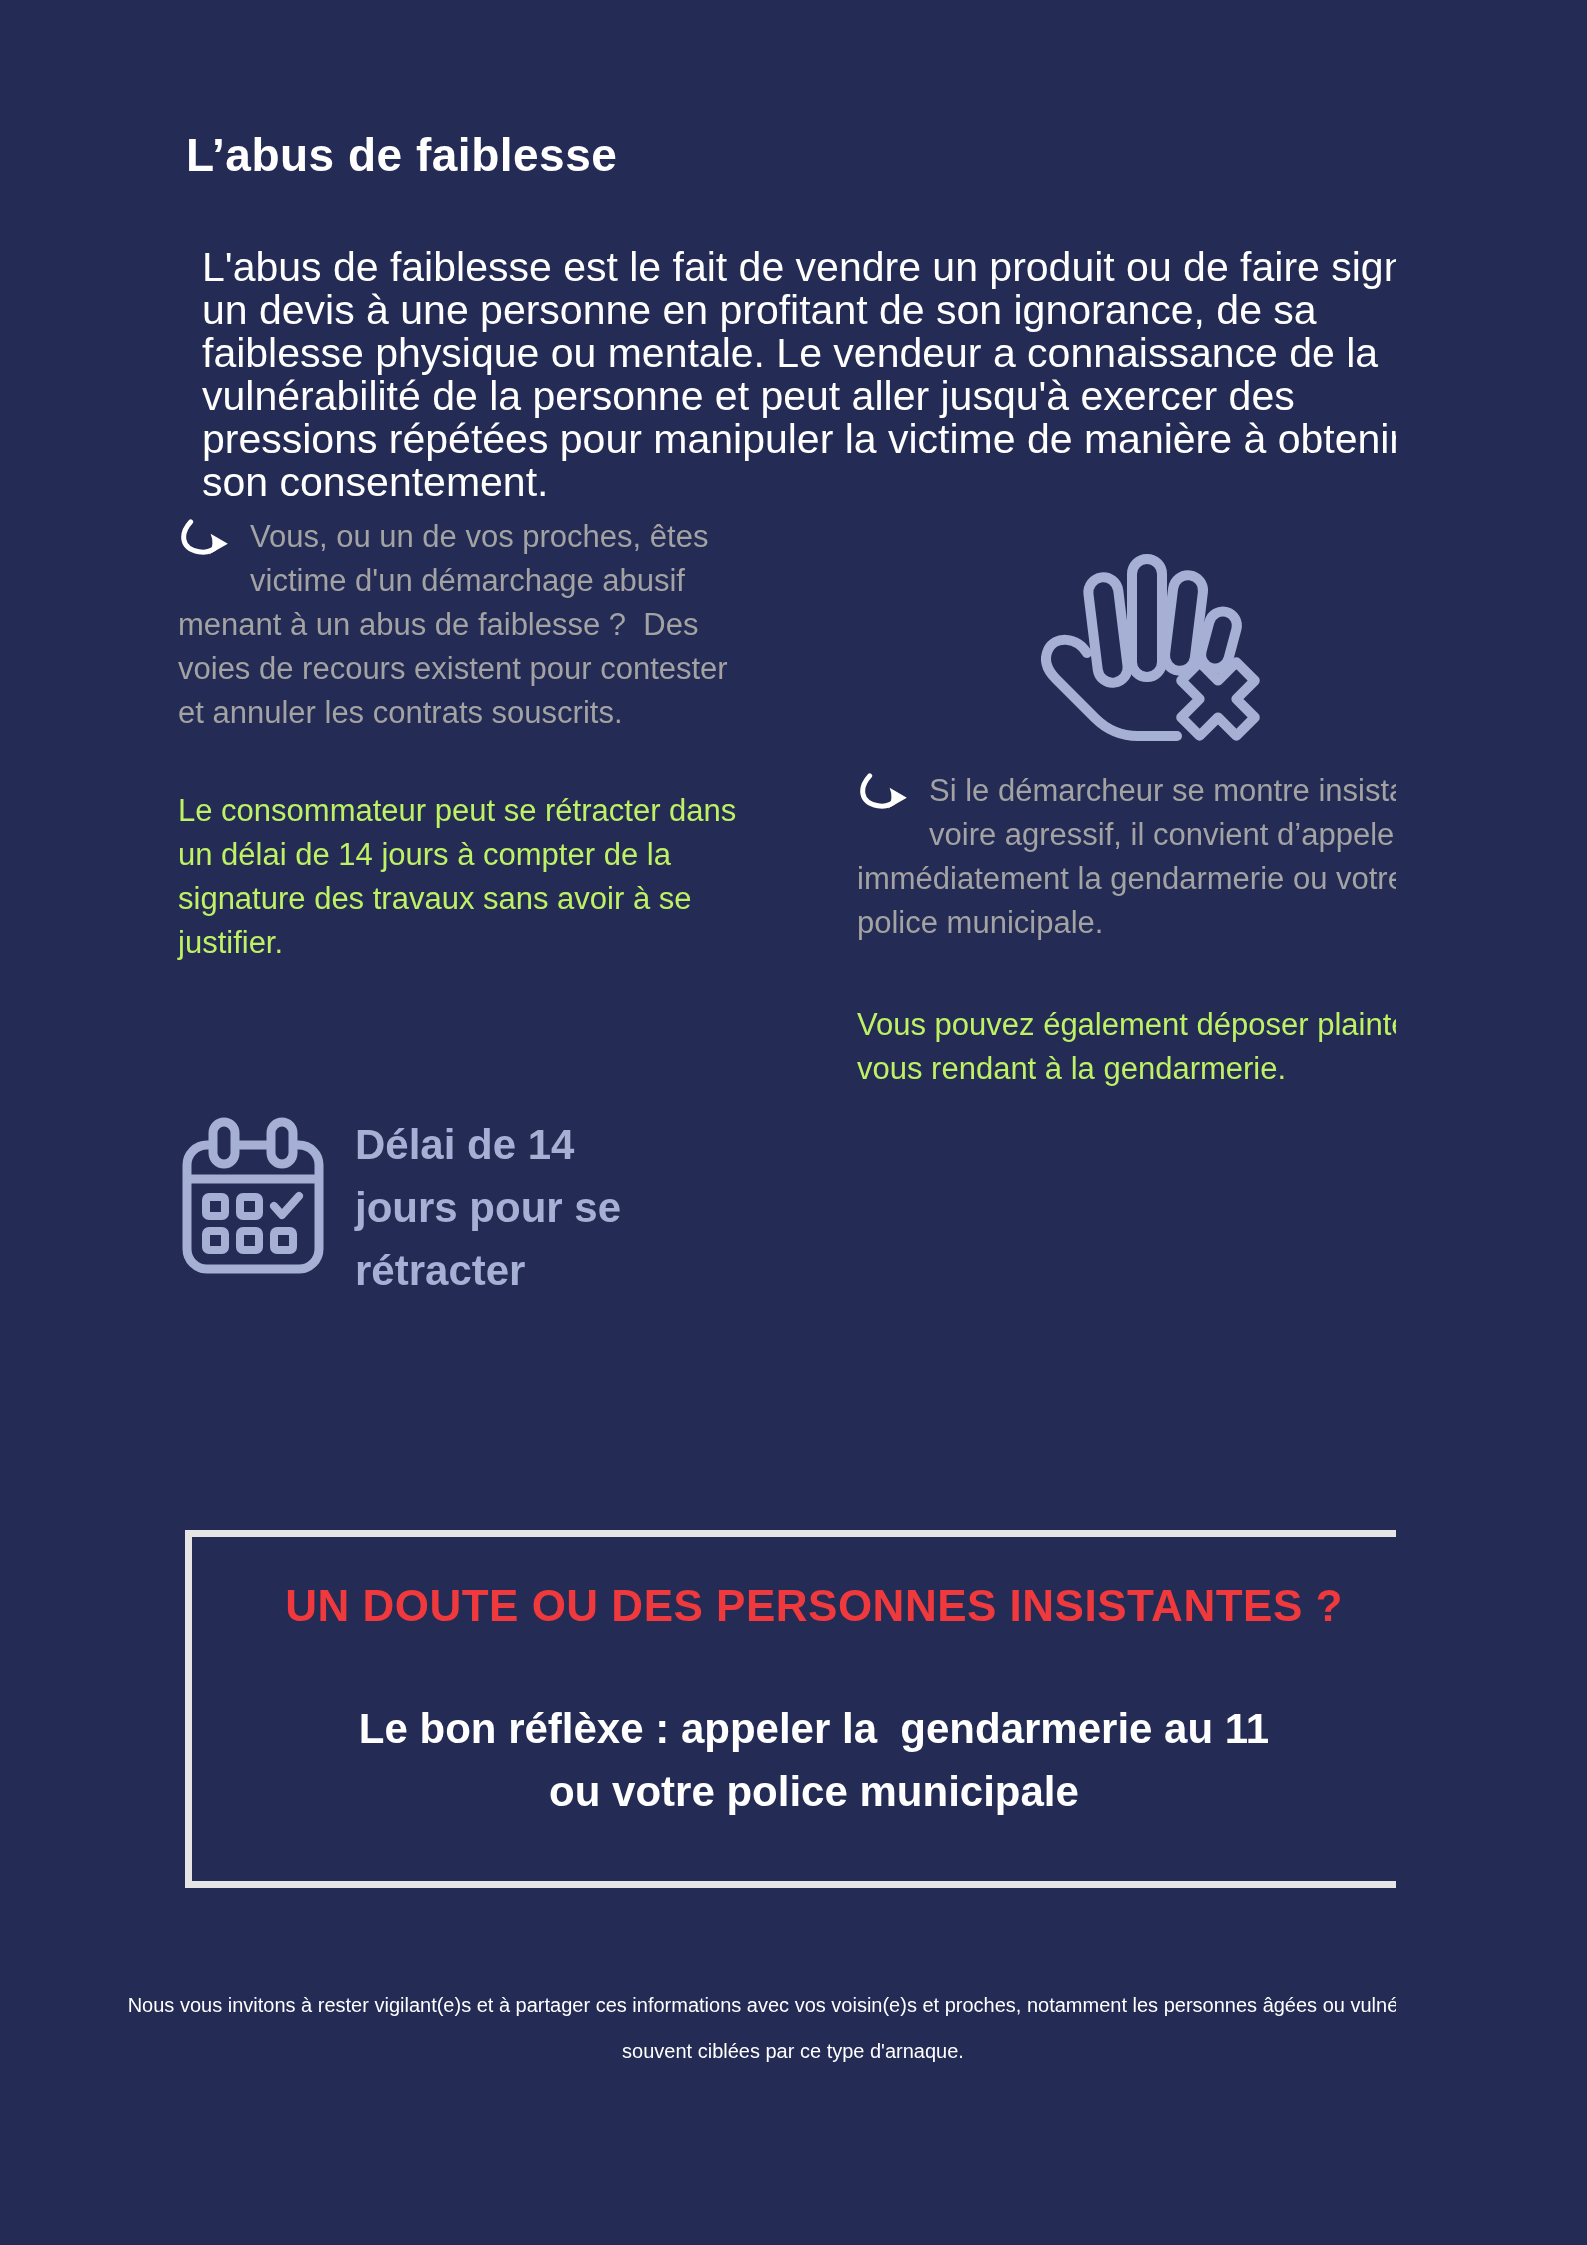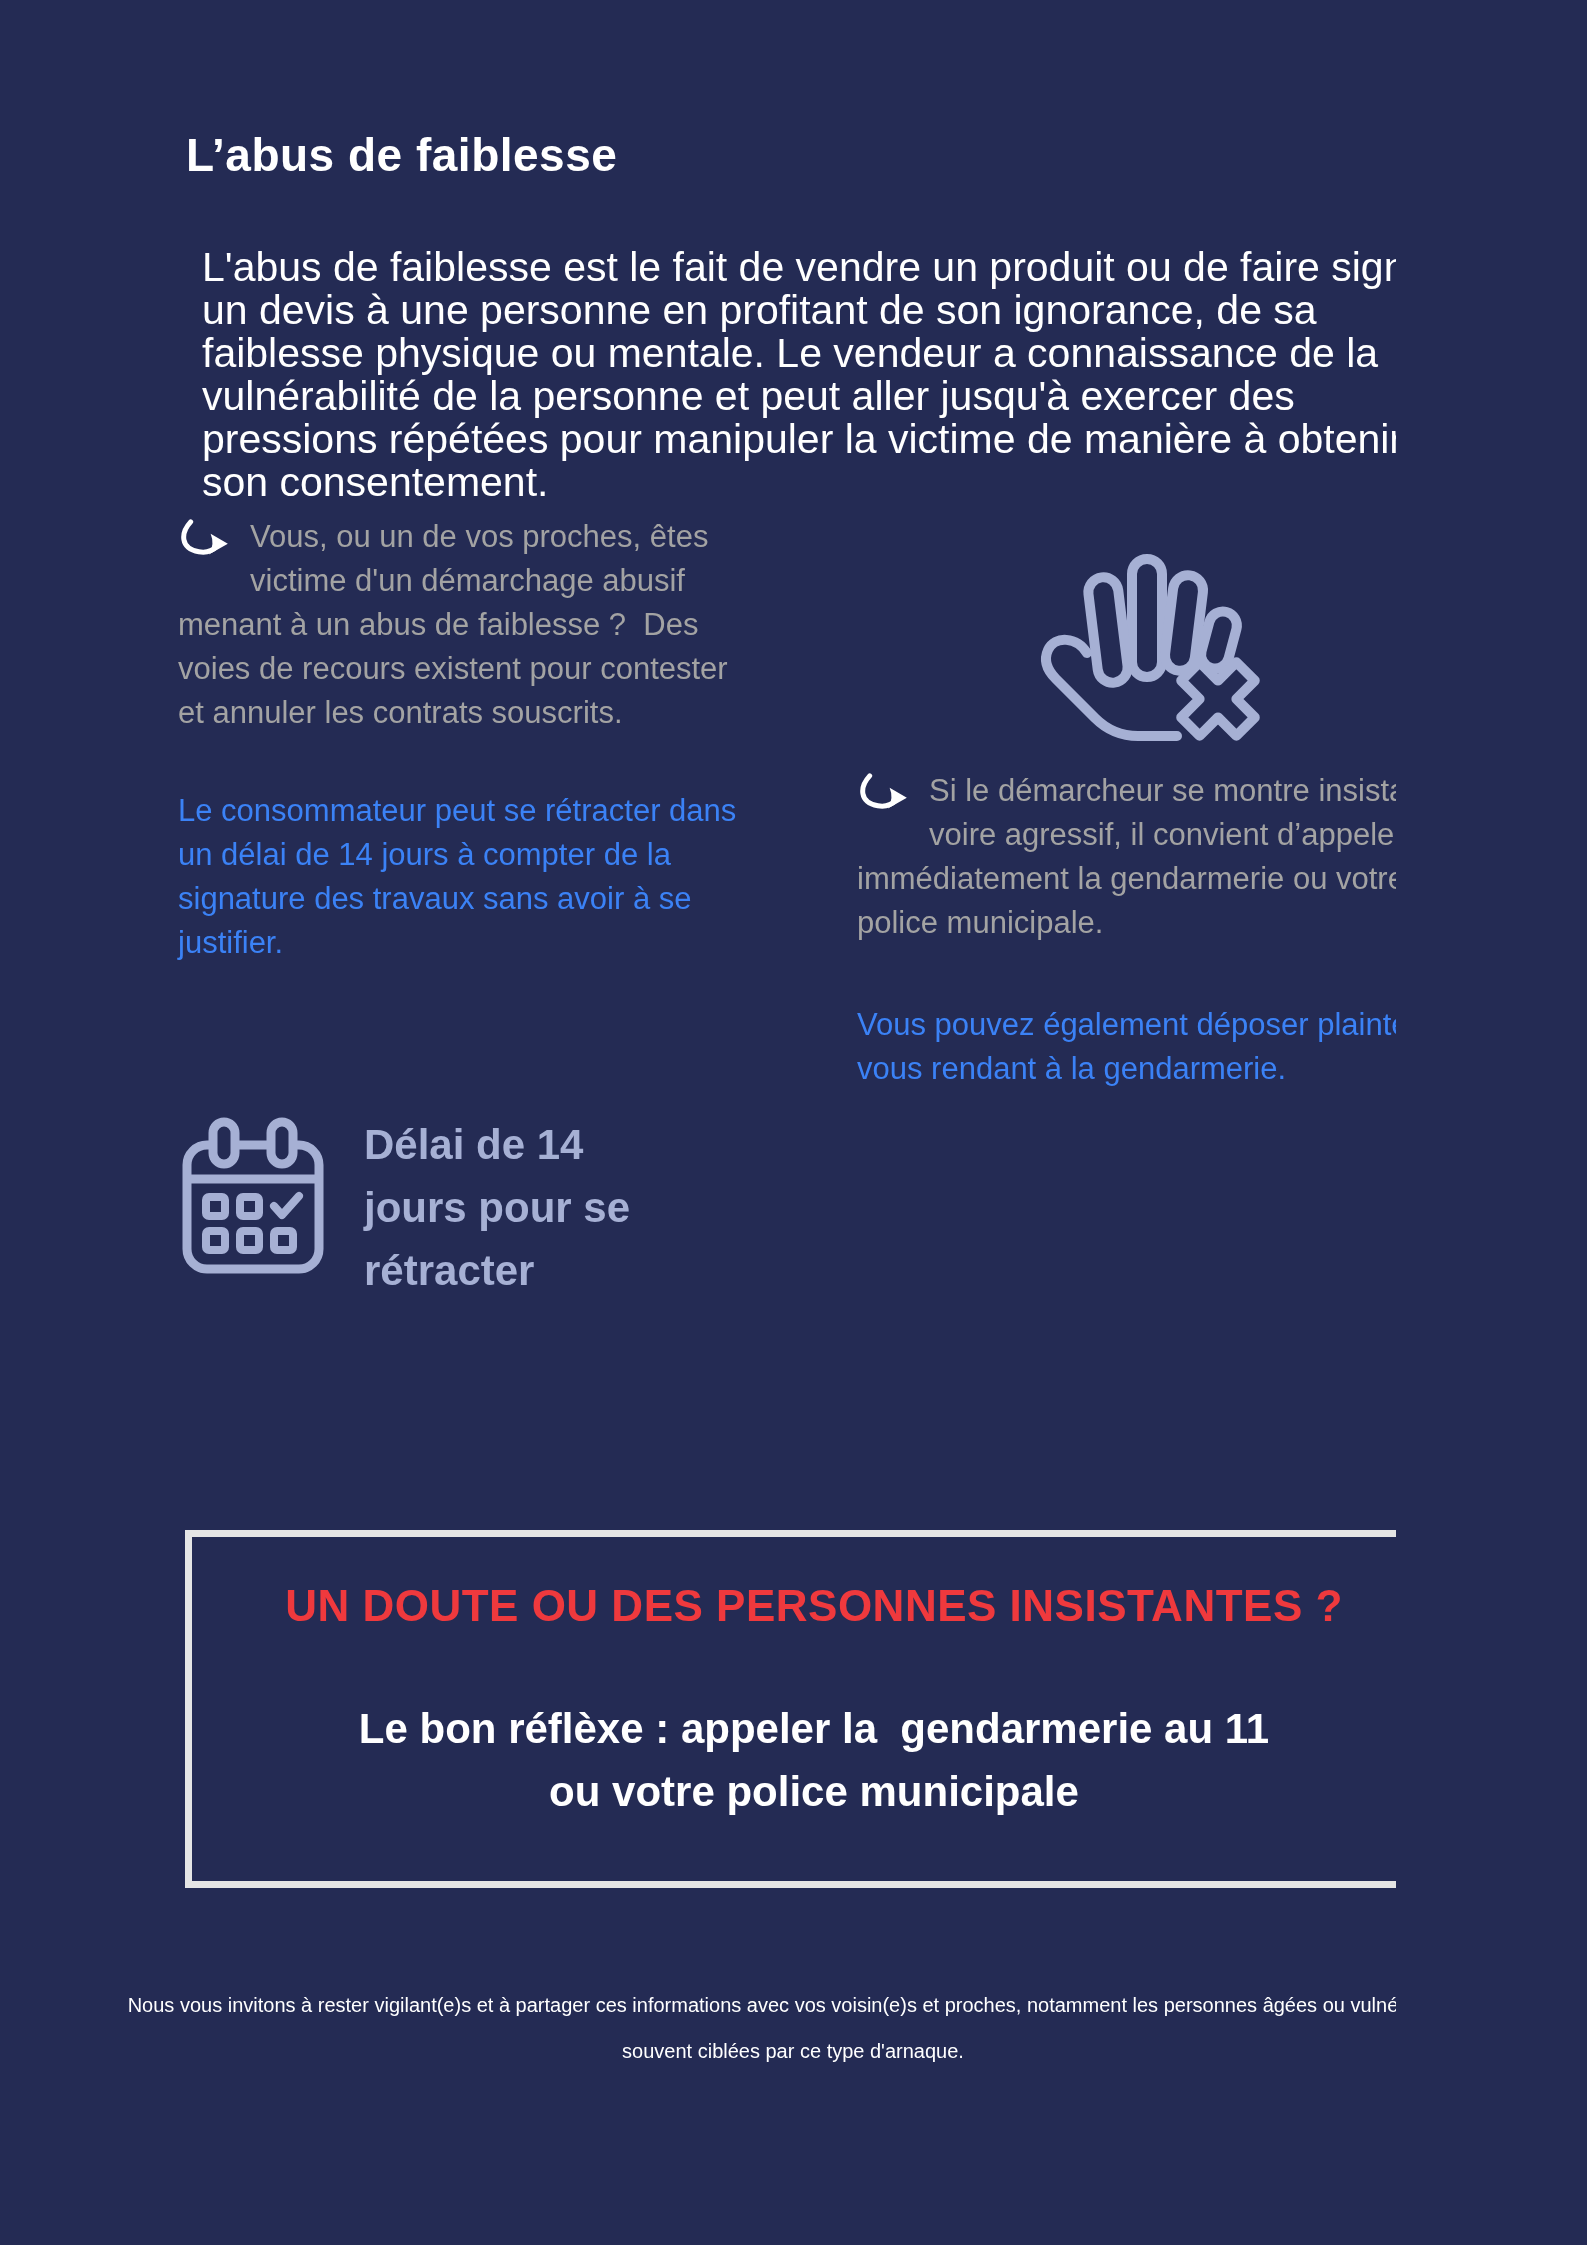--- a/index.html
+++ b/index.html
@@ -25,26 +25,26 @@
   .col{position:absolute;}
   .col-left{left:178px;top:515px;width:578px;}
   .col-right{left:857px;top:515px;width:600px;}
 
   .bullet{margin:0;font-size:31px;line-height:44px;color:#a3a3a3;}
   .arrow-icon{
     float:left;
     width:58px;height:42px;
     margin:4px 14px 0 0;
   }
-  .para{margin:0;font-size:31px;line-height:44px;color:#3b82f6;}
+  .para{margin:0;font-size:31px;line-height:44px;color:#bef264;}
   .col-left .para{margin-top:54px;}
 
   .callout{
     margin-top:152px;
-    display:flex;align-items:flex-start;gap:36px;
+    display:flex;align-items:flex-start;gap:27px;
   }
   .cal-icon{flex:0 0 auto;width:150px;height:162px;}
   .callout-text{
     width:300px;
     font-size:42px;line-height:63px;font-weight:700;
     color:#a6b0d4;
     margin-top:-4px;
   }
 
   .hand-wrap{margin:36px 0 26px 178px;width:250px;height:192px;}

